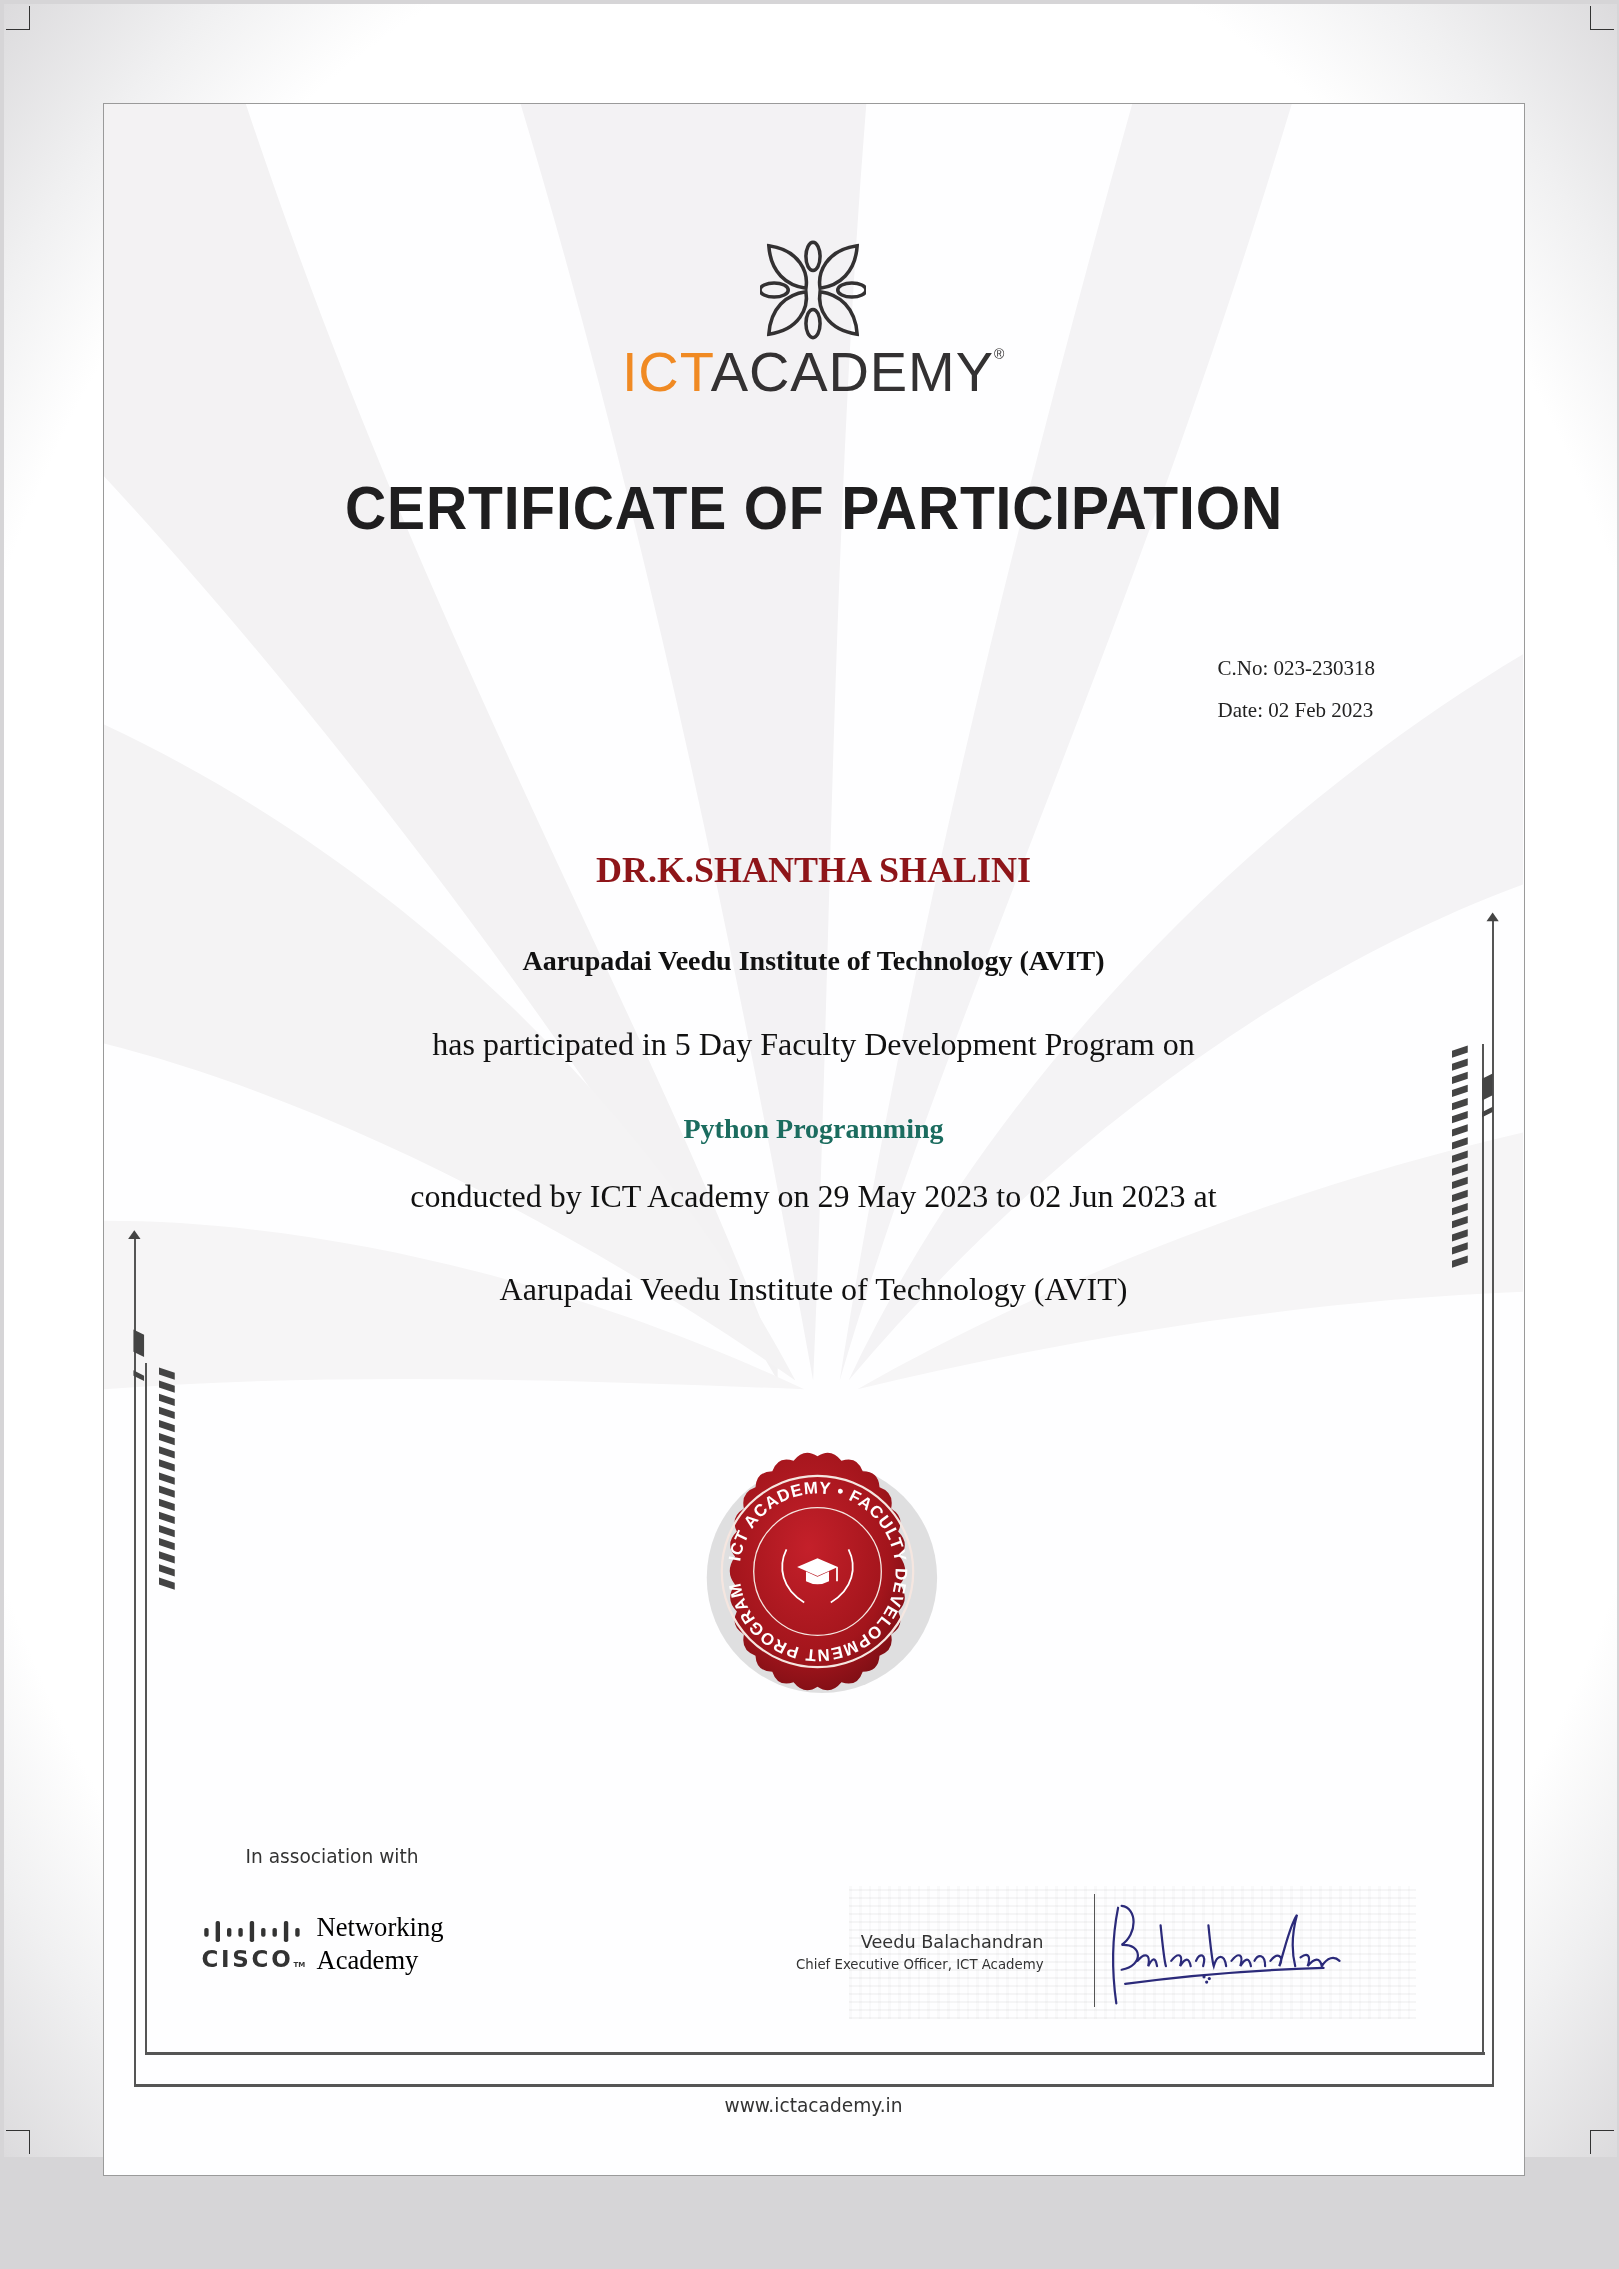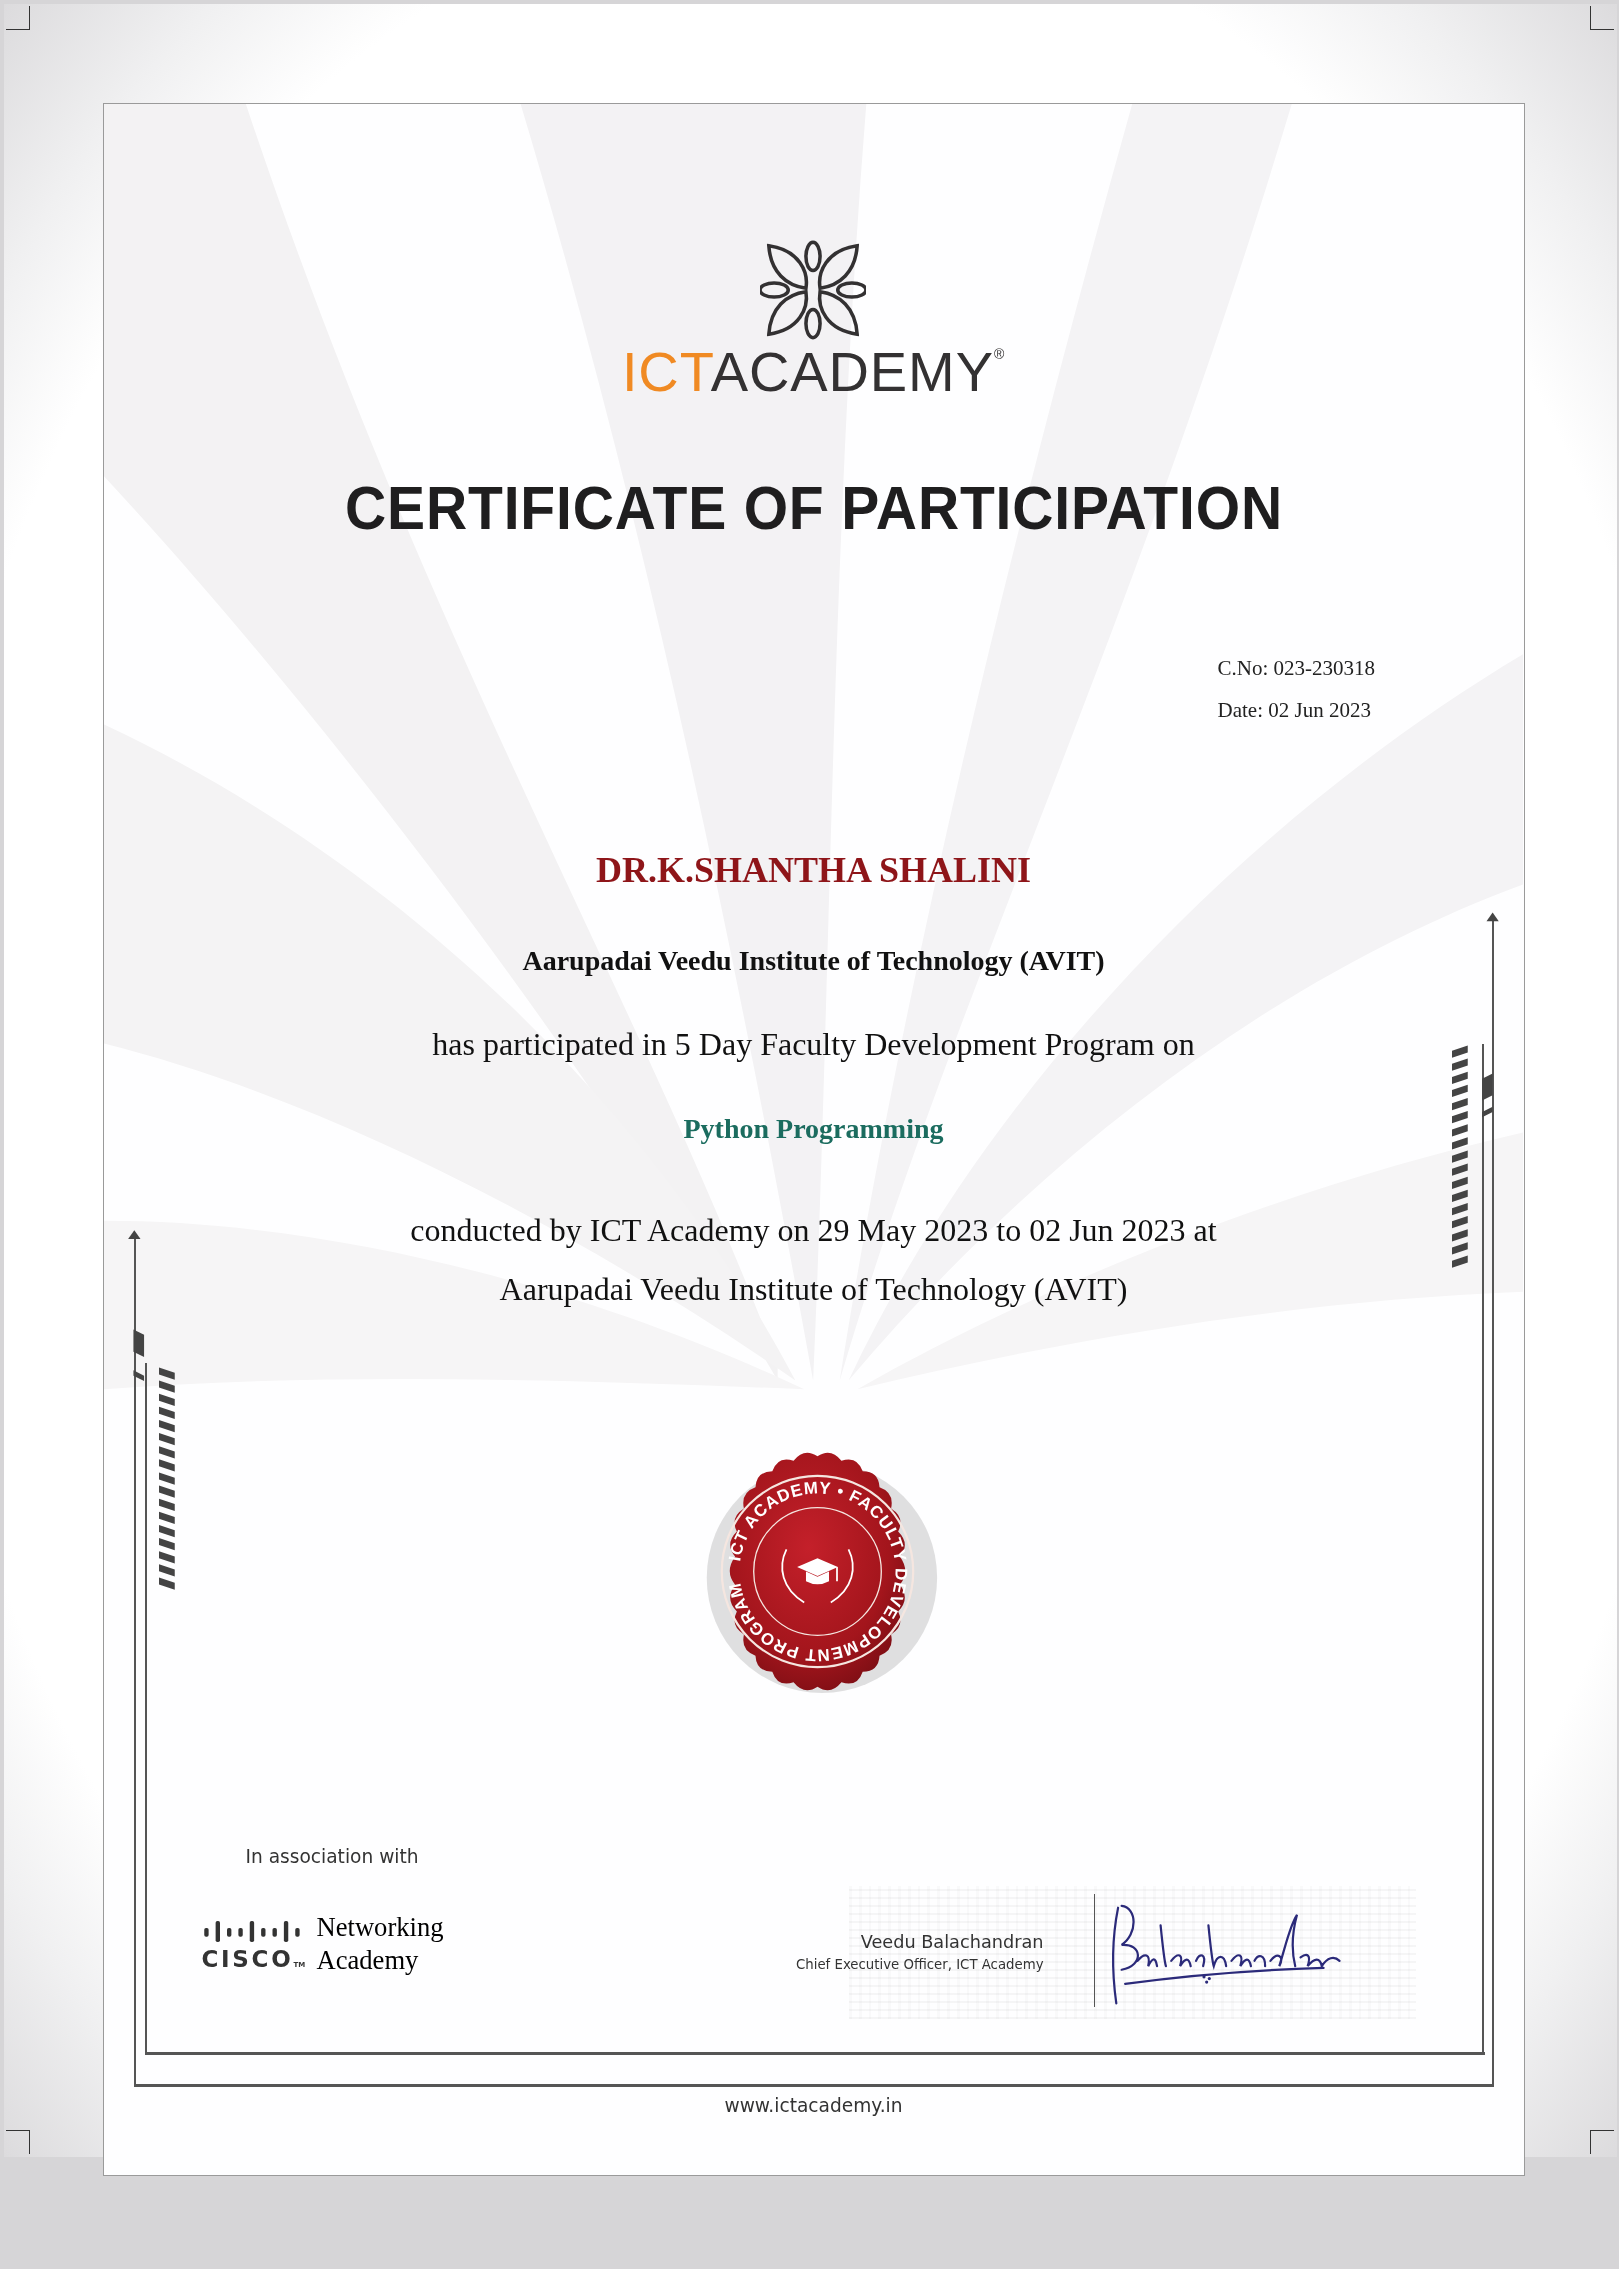--- a/index.html
+++ b/index.html
@@ -199,28 +199,28 @@
           <path d="M 10 110 C 45 105, 55 80, 52 62 C 30 65, 12 80, 10 110 Z"></path>
           <path d="M 110 110 C 75 105, 65 80, 68 62 C 90 65, 108 80, 110 110 Z"></path>
         </g>
       </svg>
       <div class="logo-text"><span class="ict">ICT</span><span>ACADEMY</span><sup>®</sup></div>
 
       <div class="title">CERTIFICATE OF PARTICIPATION</div>
 
       <div class="meta">
         <div>C.No: 023-230318</div>
-        <div>Date: 02 Jun 2023</div>
+        <div>Date: 02 Feb 2023</div>
       </div>
 
       <div class="recipient">DR.K.SHANTHA SHALINI</div>
       <div class="institution-bold">Aarupadai Veedu Institute of Technology (AVIT)</div>
       <div class="body-line" style="top:922px;">has participated in 5 Day Faculty Development Program on</div>
       <div class="course">Python Programming</div>
-      <div class="body-line" style="top:1108px;">conducted by ICT Academy on 29 May 2023 to 02 Jun 2023 at</div>
+      <div class="body-line" style="top:1074px;">conducted by ICT Academy on 29 May 2023 to 02 Jun 2023 at</div>
       <div class="body-line" style="top:1167px;">Aarupadai Veedu Institute of Technology (AVIT)</div>
 
       <svg class="seal" viewBox="0 0 290 290">
         <defs>
           <radialGradient id="sealgrad" cx="45%" cy="40%" r="65%">
             <stop offset="0%" stop-color="#c4202a"></stop>
             <stop offset="70%" stop-color="#a3151c"></stop>
             <stop offset="100%" stop-color="#7c0e14"></stop>
           </radialGradient>
           <path id="ringpath" d="M 145 145 m -88 0 a 88 88 0 1 1 176 0 a 88 88 0 1 1 -176 0"></path>

